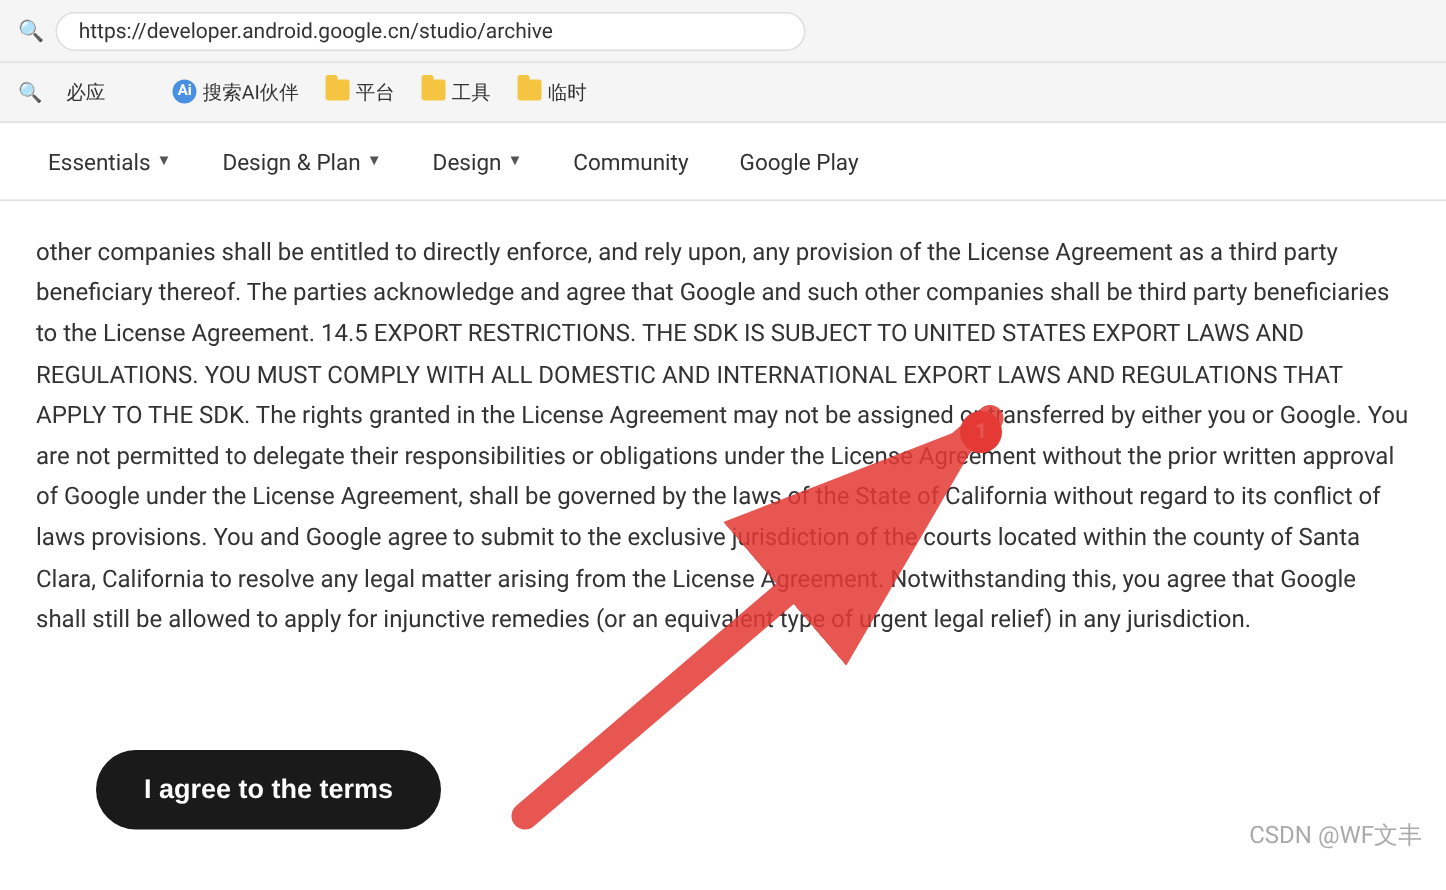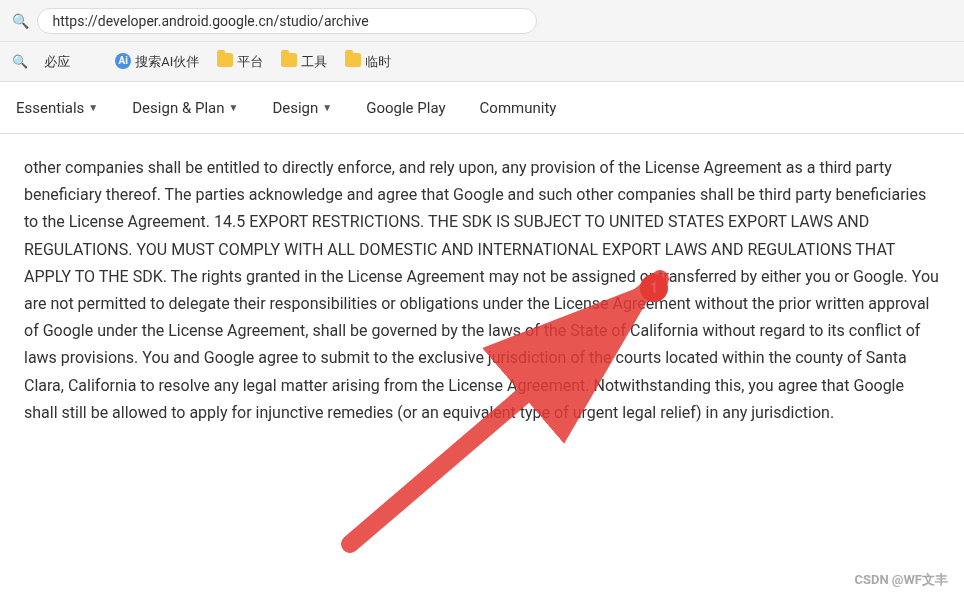--- a/index.html
+++ b/index.html
@@ -90,21 +90,21 @@
       height: 4px;
       background: #f5c542;
       border-radius: 2px 2px 0 0;
     }
 
     
     .nav-bar {
       height: 52px;
       background: #fff;
       display: flex;
-      padding: 0 4px;
+      padding: 0 20px;
       border-bottom: 1px solid #e0e0e0;
       gap: 10px;
     }
 
     .nav-item {
       font-size: 15px;
       color: #333;
       padding: 8px 12px;
       border-radius: 4px;
       cursor: pointer;
@@ -174,25 +174,24 @@
       display: flex;
       align-items: center;
       justify-content: center;
       font-size: 14px;
       font-weight: bold;
     }
 
     
     .watermark {
       position: absolute;
-      bottom: 4px;
+      bottom: 25px;
       right: 16px;
-      font-size: 13px;
+      font-size: 16px;
       color: #aaa;
-      font-weight: bold;
     }
   </style>
 </head>
 <body>
 
 <div class="address-bar">
   <span class="address-bar-icon">🔍</span>
   <div class="address-bar-url">https://developer.android.google.cn/studio/archive</div>
 </div>
 
@@ -226,36 +225,37 @@
   </div>
   <div class="nav-item">
     <span>Design &amp; Plan</span>
     <span class="nav-item-chevron">▼</span>
   </div>
   <div class="nav-item">
     <span>Design</span>
     <span class="nav-item-chevron">▼</span>
   </div>
   <div class="nav-item">
+    <span>Community</span>
+  </div>
+  <div class="nav-item">
     <span>Google Play</span>
-  </div>
-  <div class="nav-item">
-    <span>Community</span>
   </div>
 </div>
 
 <div class="content-area">
   <div class="content-text">other companies shall be entitled to directly enforce, and rely upon, any provision of the License Agreement as a third party beneficiary thereof. The parties acknowledge and agree that Google and such other companies shall be third party beneficiaries to the License Agreement. 14.5 EXPORT RESTRICTIONS. THE SDK IS SUBJECT TO UNITED STATES EXPORT LAWS AND REGULATIONS. YOU MUST COMPLY WITH ALL DOMESTIC AND INTERNATIONAL EXPORT LAWS AND REGULATIONS THAT APPLY TO THE SDK. The rights granted in the License Agreement may not be assigned or transferred by either you or Google. You are not permitted to delegate their responsibilities or obligations under the License Agreement without the prior written approval of Google under the License Agreement, shall be governed by the laws of the State of California without regard to its conflict of laws provisions. You and Google agree to submit to the exclusive jurisdiction of the courts located within the county of Santa Clara, California to resolve any legal matter arising from the License Agreement. Notwithstanding this, you agree that Google shall still be allowed to apply for injunctive remedies (or an equivalent type of urgent legal relief) in any jurisdiction.</div>
 
   <div class="badge">1</div>
 
   <svg class="annotation-container" xmlns="http://www.w3.org/2000/svg" viewBox="0 0 964 459">
     <defs>
       <marker id="arrowhead" markerWidth="10" markerHeight="7" refX="10" refY="3.5" orient="auto">
         <polygon points="0 0, 10 3.5, 0 7" fill="#e53935"></polygon>
       </marker>
     </defs>
     <line x1="350" y1="410" x2="660" y2="145" stroke="#e53935" stroke-width="18" opacity="0.85" marker-end="url(#arrowhead)" stroke-linecap="round"></line>
   </svg>
 
+  <button class="agree-button">I agree to the terms</button>
 
   <div class="watermark">CSDN @WF文丰</div>
 </div>
 
 </body></html>

